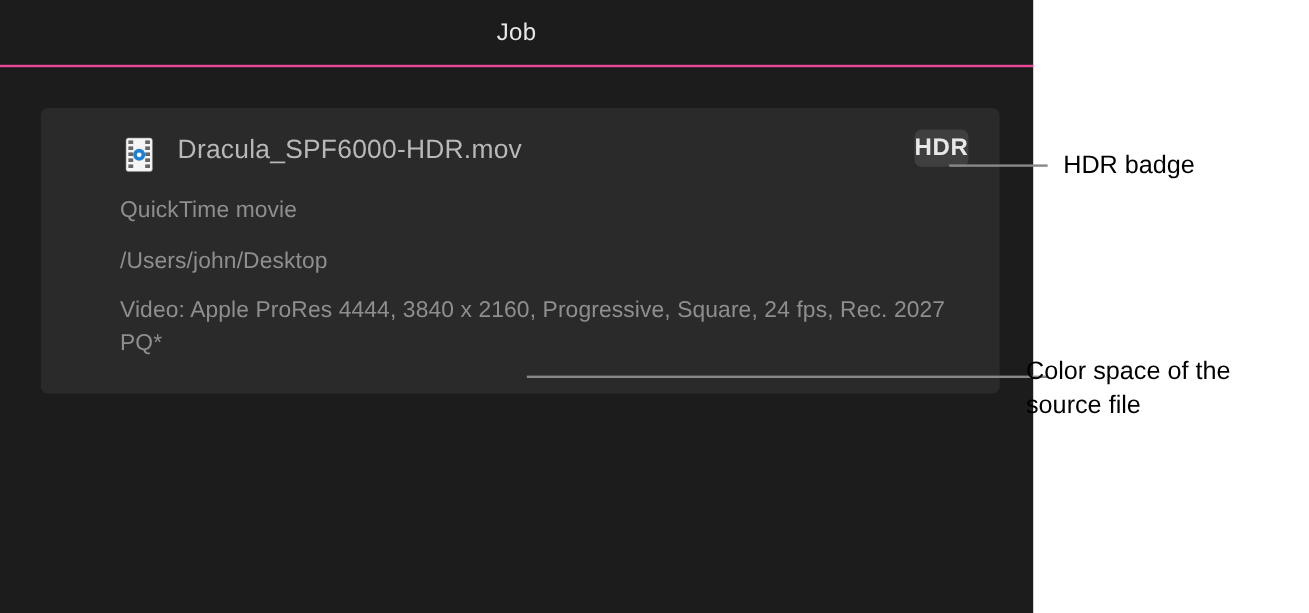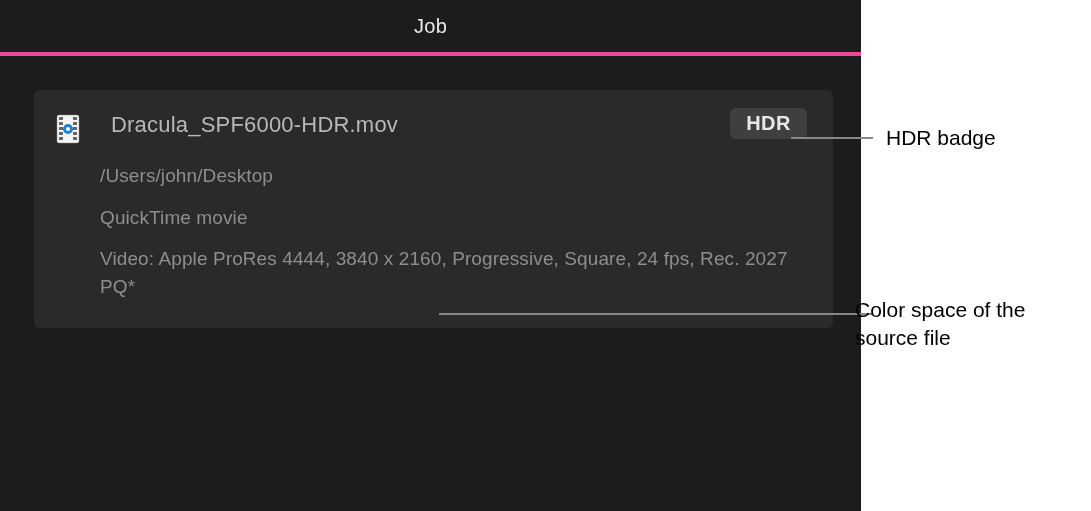--- a/index.html
+++ b/index.html
@@ -17,42 +17,43 @@
     .panel {
       position: absolute;
       left: 0;
       top: 0;
       width: 861px;
       height: 511px;
       background: #1c1c1c;
     }
     .panel-header {
       height: 56px;
-      border-bottom: 4px solid #ec4899;
+      border-bottom: 2px solid #ec4899;
       display: flex;
       align-items: center;
       justify-content: center;
     }
     .panel-title {
       color: #e8e8e8;
       font-size: 20px;
       font-weight: 500;
       letter-spacing: 0.3px;
     }
     .job-card {
       margin: 34px 28px 0 34px;
       background: #2a2a2a;
       border-radius: 6px;
       padding: 22px 26px 28px 22px;
       position: relative;
     }
     .job-header {
       display: flex;
       align-items: flex-start;
-      gap: 31px;
+      gap: 20px;
+      margin-left: 48px;
     }
     .file-icon {
       width: 24px;
       height: 30px;
       flex-shrink: 0;
       margin-top: 2px;
     }
     .filename {
       color: #b8b8b8;
       font-size: 22px;
@@ -61,21 +62,21 @@
     }
     .hdr-badge {
       position: absolute;
       right: 26px;
       top: 18px;
       background: #3f3f3f;
       color: #e8e8e8;
       font-weight: 700;
       font-size: 20px;
       letter-spacing: 0.5px;
-      padding: 4px 16px;
+      padding: 4px 0;
       border-radius: 6px;
     }
     .job-details {
       margin-left: 44px;
       margin-top: 18px;
     }
     .detail-line {
       color: #8e8e8e;
       font-size: 19px;
       line-height: 1.45;
@@ -142,22 +143,22 @@
           <circle cx="12" cy="15" r="5" fill="#1e7fd6"></circle>
           <circle cx="12" cy="15" r="2" fill="#fff"></circle>
         </svg>
       </span>
       <div class="filename">Dracula_SPF6000-HDR.mov</div>
     </div>
 
     <div class="hdr-badge">HDR</div>
 
     <div class="job-details">
+      <div class="detail-line">QuickTime movie</div>
       <div class="detail-line">/Users/john/Desktop</div>
-      <div class="detail-line">QuickTime movie</div>
       <div class="detail-line">Video: Apple ProRes 4444, 3840 x 2160, Progressive, Square, 24 fps, Rec. 2027 PQ*</div>
     </div>
   </div>
 </div>
 
 <div class="callout-line line-1"></div>
 <div class="callout-line line-2"></div>
 
 <div class="callout callout-1">HDR badge</div>
 <div class="callout callout-2">Color space of the source file</div>

